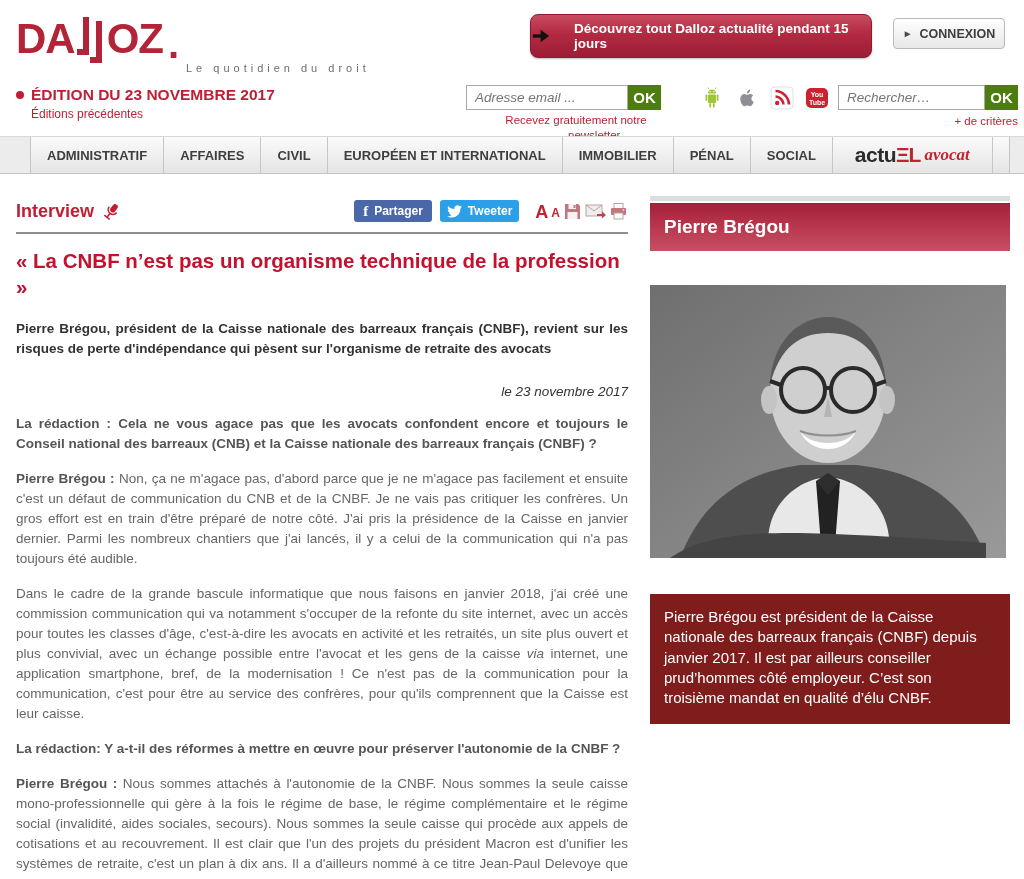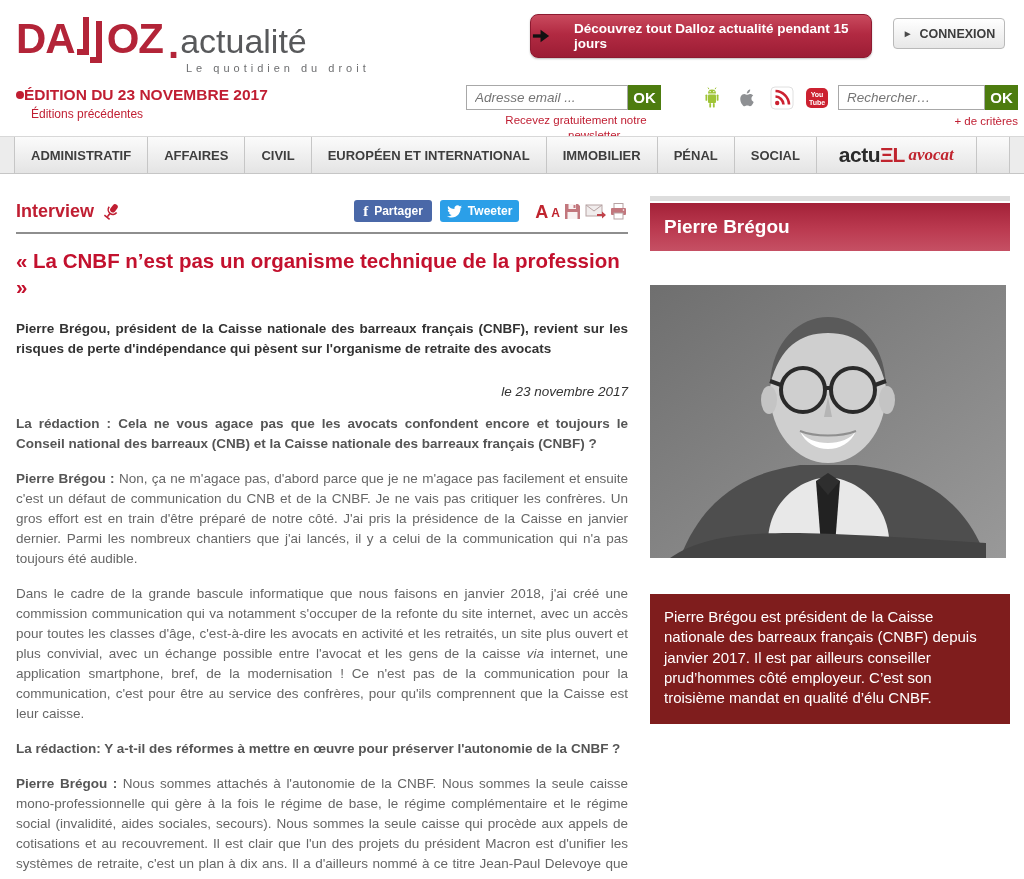--- a/index.html
+++ b/index.html
@@ -23,21 +23,21 @@
   .promo-text { font-size:13.5px; font-weight:bold; }
 
   .connexion { position:absolute; left:893px; top:18px; width:112px; height:31px;
                border:1px solid #b9b9b9; border-radius:4px; background:linear-gradient(180deg,#ffffff,#e7e7e7);
                color:#3c3c3c; font-size:12.5px; font-weight:bold; display:flex; align-items:center;
                justify-content:center; gap:7px; cursor:pointer; }
   .connexion .tri { font-size:10px; color:#4a4a4a; }
 
   
   .edition-block { position:absolute; left:16px; top:86px; }
-  .edition-title { color:#c01e32; font-size:15.5px; font-weight:bold; display:flex; align-items:center; }
+  .edition-title { color:#c01e32; font-size:15.5px; font-weight:bold; display:flex; align-items:center; gap:7px; }
   .edition-title .dot { width:8px; height:8px; border-radius:50%; background:#c01e32; display:inline-block; }
   .edition-prev { color:#c01e32; font-size:12px; margin:3px 0 0 15px; cursor:pointer; }
 
   .newsletter { position:absolute; left:466px; top:85px; display:flex; }
   .field { height:25px; border:1px solid #a8a8a8; font-style:italic; font-size:13.5px; color:#777;
            padding:0 8px; outline:none; font-family:"Liberation Sans", sans-serif; }
   .newsletter .field { width:162px; }
   .okbtn { height:25px; width:33px; background:#4d7c0f; color:#fff; border:none; font-weight:bold;
            font-size:15px; cursor:pointer; font-family:"Liberation Sans", sans-serif; }
   .newsletter-hint { position:absolute; left:478px; top:113px; width:196px; color:#c01e32; font-size:11.5px;
@@ -47,21 +47,21 @@
   .social-icons { position:absolute; left:700px; top:86px; display:flex; gap:11px; }
   .social-icons .sico { width:24px; height:24px; cursor:pointer; }
 
   .searchbox { position:absolute; left:838px; top:85px; display:flex; }
   .searchbox .field { width:147px; }
   .more-criteria { position:absolute; left:838px; top:115px; width:180px; text-align:right; color:#c01e32;
                    font-size:11.5px; cursor:pointer; }
 
   
   .nav { position:absolute; left:0; top:136px; width:1024px; height:38px; background:#ececec;
-         border-top:1px solid #d8d8d8; border-bottom:1px solid #c6c6c6; display:flex; padding-left:14px; }
+         border-top:1px solid #d8d8d8; border-bottom:1px solid #c6c6c6; display:flex; padding-left:30px; }
   .nav-item { height:100%; padding:0 16px; display:flex; align-items:center; font-size:13px; font-weight:bold;
               color:#3e3e3e; background:linear-gradient(180deg,#fbfbfb,#e4e4e4); border-right:1px solid #c6c6c6;
               cursor:pointer; white-space:nowrap; }
   .nav-item:first-child { border-left:1px solid #c6c6c6; }
   .nav-item.actuel { padding:0 22px; }
   .actuel-actu { font-size:21px; font-weight:bold; color:#2b2b2b; letter-spacing:-.5px; }
   .actuel-el { font-size:21px; font-weight:bold; color:#c0242e; letter-spacing:-1px; }
   .actuel-avocat { font-family:"Liberation Serif", serif; font-style:italic; font-size:17px; color:#c0242e; margin-left:4px; }
   .nav-fill { flex:1 1 auto; background:linear-gradient(180deg,#fbfbfb,#e4e4e4); border-right:1px solid #c6c6c6; margin-right:14px; }
 
@@ -104,21 +104,20 @@
 
   <div class="logo">
     <div class="logo-row">
       <span class="logo-da">DA</span>
       <svg class="logo-ll" width="30" height="48" viewBox="0 0 30 48">
         <path d="M7 0 h6 v38 h-12 v-6 h6 z" fill="#b32438"></path>
         <path d="M20 4 h6 v42 h-12 v-6 h6 z" fill="#b32438"></path>
       </svg>
       <span class="logo-oz">OZ</span>
       <span class="logo-dot">.</span>
-      <span class="logo-actualite">actualité</span>
     </div>
     <div class="logo-tagline">Le quotidien du droit</div>
   </div>
 
   <div class="promo">
     <svg width="22" height="16" viewBox="0 0 22 16">
       <path d="M2 8 h11" stroke="#111" stroke-width="3.5" fill="none"></path>
       <path d="M10 1.5 l9 6.5 -9 6.5 z" fill="#111"></path>
     </svg>
     <span class="promo-text">Découvrez tout Dalloz actualité pendant 15 jours</span>

